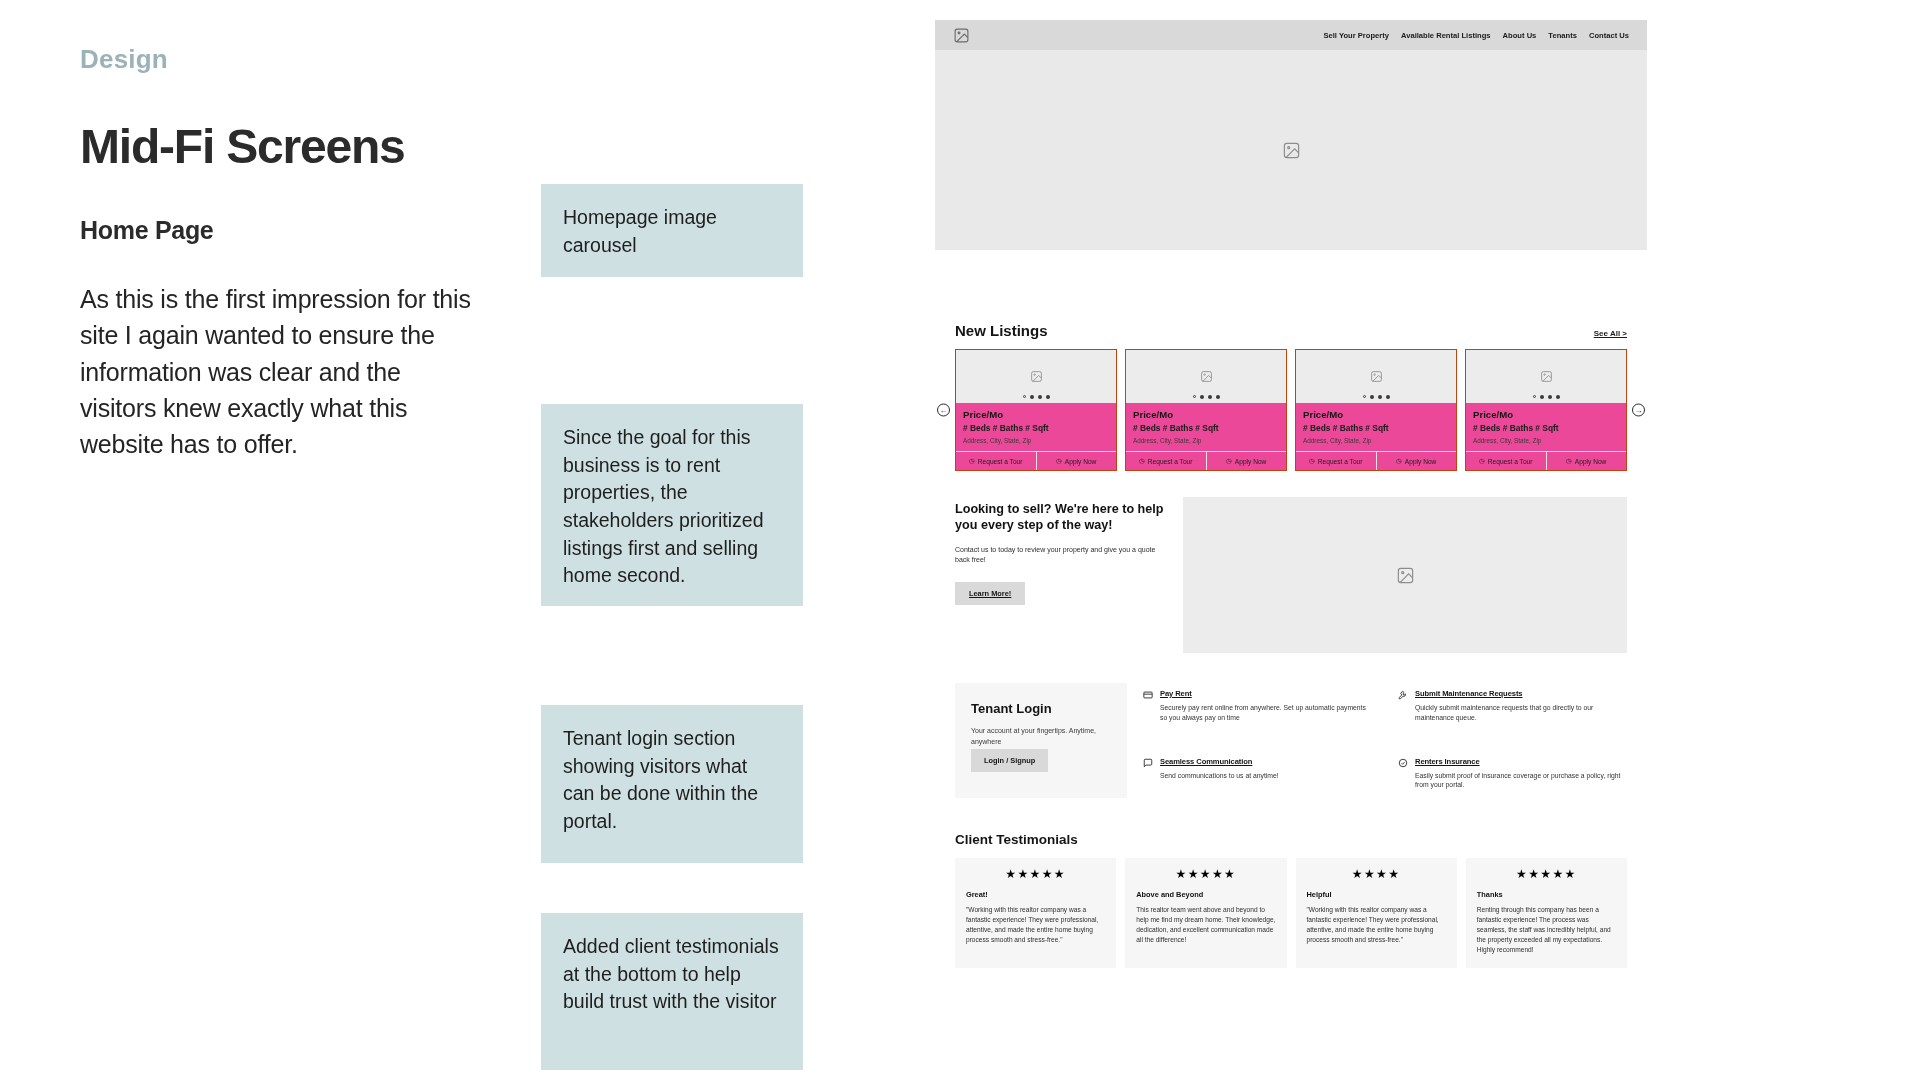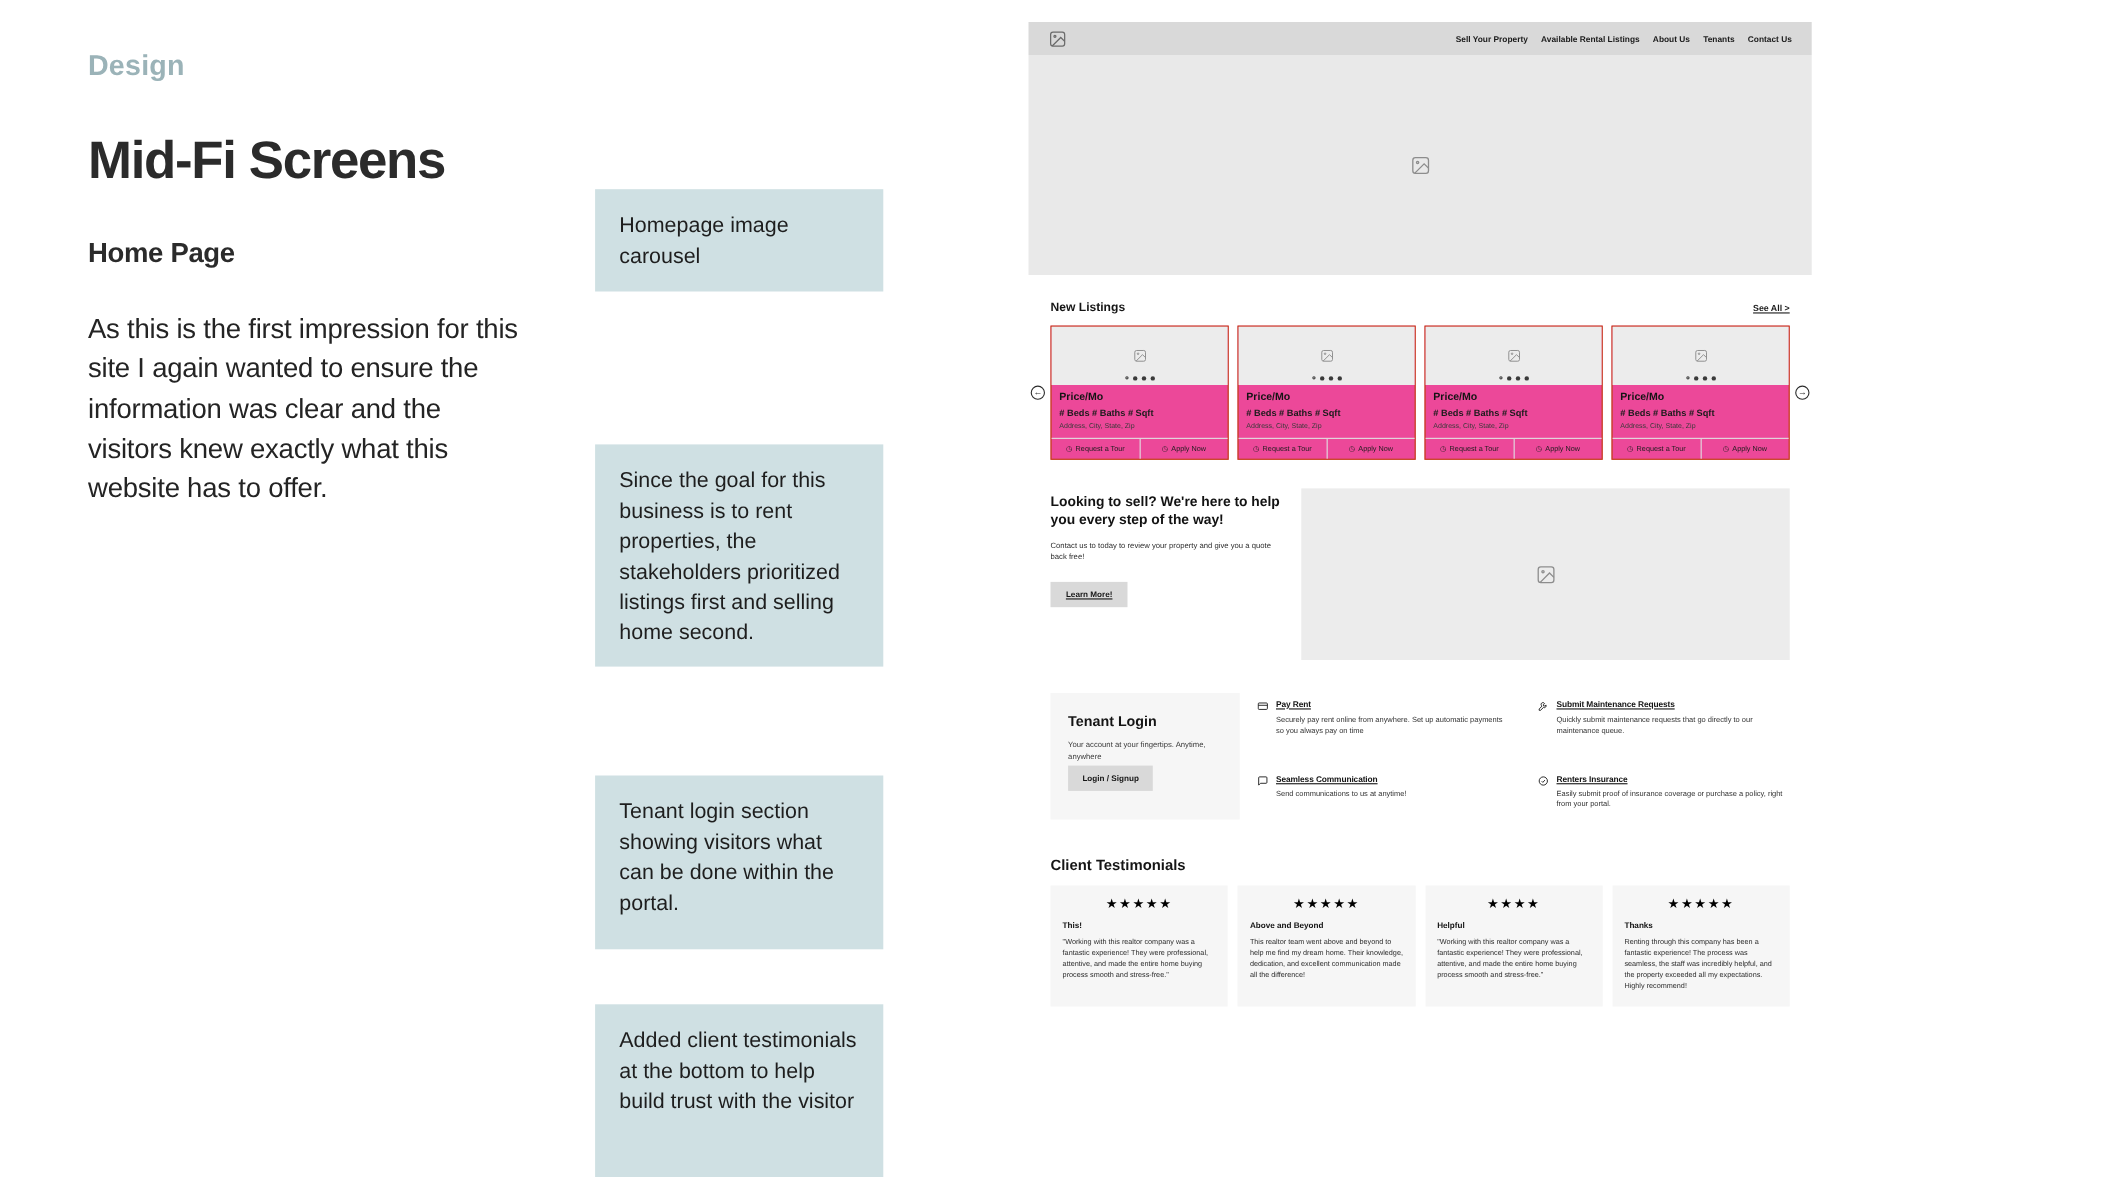--- a/index.html
+++ b/index.html
@@ -36,21 +36,21 @@
   }
 
   
   .callouts { position: absolute; left: 541px; top: 0; width: 262px; }
   .callout {
     position: absolute; left: 0; width: 262px;
     background: #cfe0e3;
     padding: 20px 22px;
     font-size: 19.5px; line-height: 1.42; color: #1e1e1e;
   }
-  .callout-1 { top: 172px; height: 93px; }
+  .callout-1 { top: 184px; height: 93px; }
   .callout-2 { top: 404px; height: 202px; }
   .callout-3 { top: 705px; height: 158px; }
   .callout-4 { top: 913px; height: 157px; }
 
   
   .mock {
     position: absolute; left: 935px; top: 20px;
     width: 712px; height: 1065px;
     background: #ffffff;
     font-family: "Liberation Sans", sans-serif;
@@ -72,21 +72,21 @@
   .hero {
     height: 200px; background: #e9e9e9;
     display: flex; align-items: center; justify-content: center;
   }
 
   
   .sec-head {
     display: flex; align-items: flex-end; justify-content: space-between;
     margin: 24px 20px 0 20px;
   }
-  .sec-title { font-size: 11px; font-weight: 700; color: #151515; }
+  .sec-title { font-size: 15px; font-weight: 700; color: #151515; margin-top: 48px; }
   .see-all {
     font-size: 8px; font-weight: 600; color: #1a1a1a;
     text-decoration: underline; padding-bottom: 1px;
   }
 
   
   .carousel { position: relative; margin: 10px 20px 0 20px; }
   .carousel-track { display: flex; gap: 8px; }
   .card {
     flex: 1; background: #ec4899; border: 1px solid #c2410c;
@@ -436,21 +436,21 @@
             <div class="feat-p">Easily submit proof of insurance coverage or purchase a policy, right from your portal.</div>
           </div>
         </div>
       </div>
     </div>
 
     <div class="tst-head">Client Testimonials</div>
     <div class="tst-row">
       <div class="tst">
         <div class="stars">★★★★★</div>
-        <div class="tst-t">This!</div>
+        <div class="tst-t">Great!</div>
         <div class="tst-p">"Working with this realtor company was a fantastic experience! They were professional, attentive, and made the entire home buying process smooth and stress-free."</div>
       </div>
       <div class="tst">
         <div class="stars">★★★★★</div>
         <div class="tst-t">Above and Beyond</div>
         <div class="tst-p">This realtor team went above and beyond to help me find my dream home. Their knowledge, dedication, and excellent communication made all the difference!</div>
       </div>
       <div class="tst">
         <div class="stars">★★★★</div>
         <div class="tst-t">Helpful</div>

